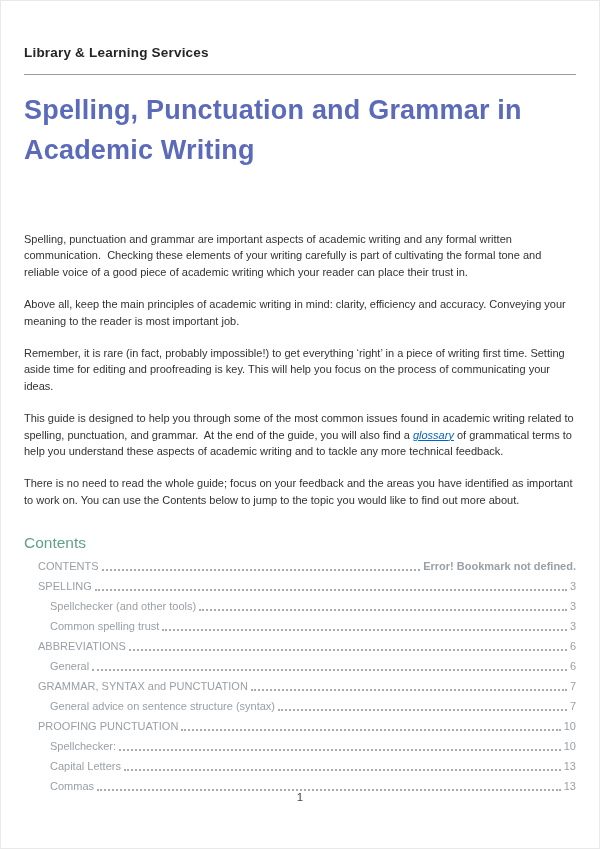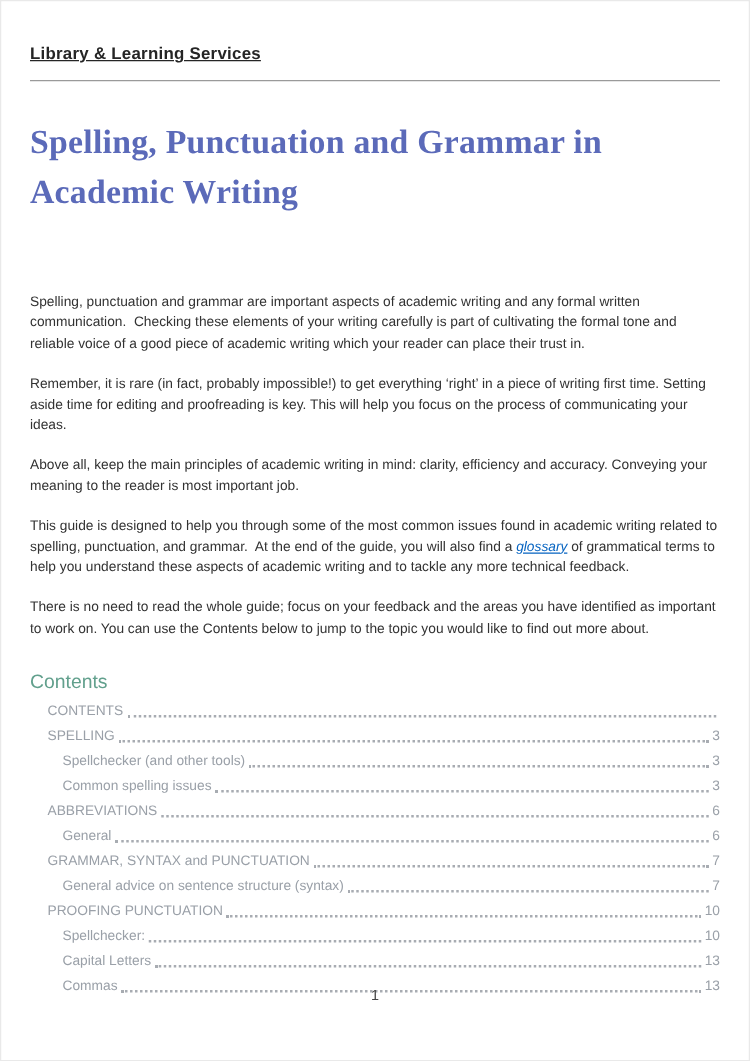--- a/index.html
+++ b/index.html
@@ -10,43 +10,41 @@
     box-sizing: border-box;
     padding: 20px 24px 0 24px;
     background: #ffffff;
     box-shadow: inset 0 0 0 1px #e9e9e9;
     font-family: "Liberation Sans", sans-serif;
     color: #323232;
     overflow: hidden;
   }
 
   .doc-header {
-    margin-top: 14px;
+    margin-top: 24px;
     font-size: 13.5px;
     line-height: 17px;
     font-weight: bold;
     color: #252525;
     letter-spacing: 0.2px;
-    text-decoration: underline;
   }
 
   .divider {
     border: none;
     border-top: 1.5px solid #9a9a9a;
     margin: 13px 0 0 0;
   }
 
   .doc-title {
-    margin-top: 28px;
+    margin-top: 15px;
     font-size: 27px;
     line-height: 40px;
     font-weight: bold;
     color: var(--title-color, #5b6ab9);
     letter-spacing: 0.2px;
-    font-family: Liberation Serif, serif;
   }
 
   .body-text { margin-top: 61px; }
   .body-text p {
     margin: 0 0 16px 0;
     font-size: 11px;
     line-height: 16.4px;
     white-space: pre-wrap;
     color: #323232;
   }
@@ -106,45 +104,46 @@
 
   <hr class="divider">
 
   <div class="doc-title">
     <div>Spelling, Punctuation and Grammar in</div>
     <div>Academic Writing</div>
   </div>
 
   <div class="body-text">
     <p>Spelling, punctuation and grammar are important aspects of academic writing and any formal written communication.  Checking these elements of your writing carefully is part of cultivating the formal tone and reliable voice of a good piece of academic writing which your reader can place their trust in.</p>
+    <p>Above all, keep the main principles of academic writing in mind: clarity, efficiency and accuracy. Conveying your meaning to the reader is most important job.</p>
     <p>Remember, it is rare (in fact, probably impossible!) to get everything ‘right’ in a piece of writing first time. Setting aside time for editing and proofreading is key. This will help you focus on the process of communicating your ideas.</p>
-    <p>Above all, keep the main principles of academic writing in mind: clarity, efficiency and accuracy. Conveying your meaning to the reader is most important job.</p>
     <p><span>This guide is designed to help you through some of the most common issues found in academic writing related to spelling, punctuation, and grammar.  At the end of the guide, you will also find a </span><a class="glossary">glossary</a><span> of grammatical terms to help you understand these aspects of academic writing and to tackle any more technical feedback.</span></p>
     <p>There is no need to read the whole guide; focus on your feedback and the areas you have identified as important to work on. You can use the Contents below to jump to the topic you would like to find out more about.</p>
   </div>
 
   <div class="contents-heading">Contents</div>
 
   <div class="toc">
       <div class="toc-row lvl1">
       <span class="toc-label">CONTENTS</span>
       <span class="toc-dots"></span>
+      <span class="toc-page bold">Error! Bookmark not defined.</span>
     </div>
       <div class="toc-row lvl1">
       <span class="toc-label">SPELLING</span>
       <span class="toc-dots"></span>
       <span class="toc-page">3</span>
     </div>
       <div class="toc-row lvl2">
       <span class="toc-label">Spellchecker (and other tools)</span>
       <span class="toc-dots"></span>
       <span class="toc-page">3</span>
     </div>
       <div class="toc-row lvl2">
-      <span class="toc-label">Common spelling issues</span>
+      <span class="toc-label">Common spelling trust</span>
       <span class="toc-dots"></span>
       <span class="toc-page">3</span>
     </div>
       <div class="toc-row lvl1">
       <span class="toc-label">ABBREVIATIONS</span>
       <span class="toc-dots"></span>
       <span class="toc-page">6</span>
     </div>
       <div class="toc-row lvl2">
       <span class="toc-label">General</span>

